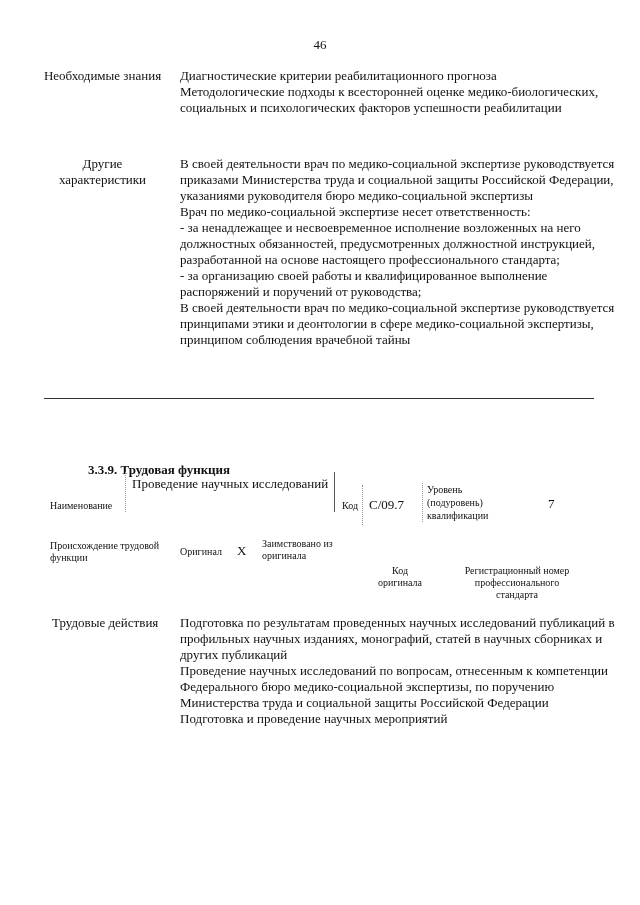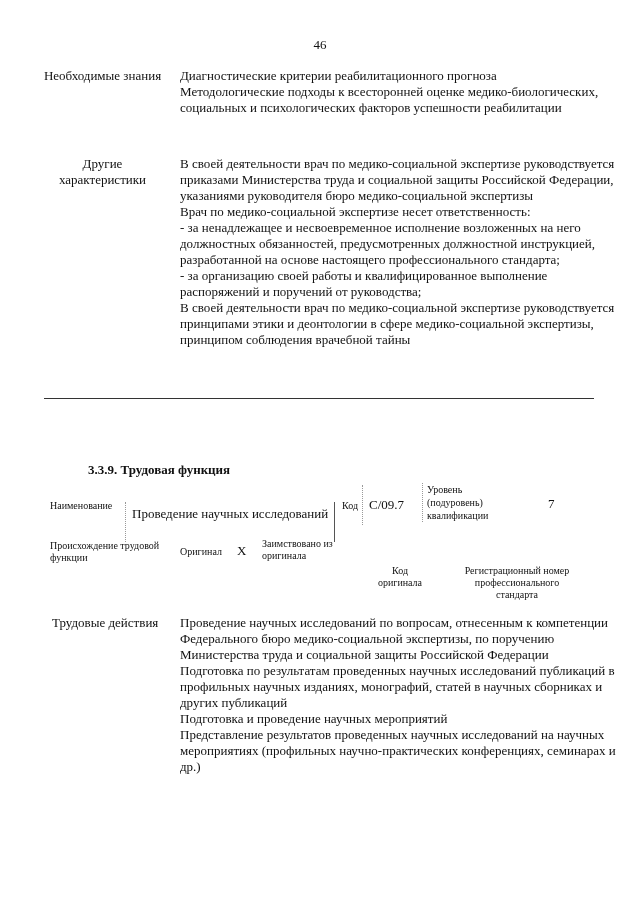--- a/index.html
+++ b/index.html
@@ -29,21 +29,21 @@
 
     .section-title {
       position: absolute; top: 462px; left: 88px;
       font-size: 13px; font-weight: bold;
     }
 
     .fn-name-label {
       position: absolute; top: 500px; left: 50px; font-size: 10px;
     }
     .fn-name-box {
-      position: absolute; top: 502px; left: 125px; width: 210px; height: 40px;
+      position: absolute; top: 472px; left: 125px; width: 210px; height: 40px;
       border-left: 1px dotted #999; border-right: 1.5px solid #555;
       font-size: 13px; line-height: 16px; padding: 4px 0 0 6px; box-sizing: border-box;
     }
     .code-label {
       position: absolute; top: 500px; left: 342px; font-size: 10px;
     }
     .code-value {
       position: absolute; top: 485px; left: 362px; width: 60px; height: 40px;
       border-left: 1px dotted #999; font-size: 13px; line-height: 40px; padding-left: 6px;
     }
@@ -120,18 +120,17 @@
 <div class="origin-label">Происхождение трудовой функции</div>
 <div class="original-label">Оригинал</div>
 <div class="original-mark">X</div>
 <div class="borrowed-label">Заимствовано из оригинала</div>
 <div class="orig-code-label">Код оригинала</div>
 <div class="reg-num-label">Регистрационный номер профессионального стандарта</div>
 
 <div class="row row-actions">
   <div class="label">Трудовые действия</div>
   <div class="content">
+    <p>Подготовка по результатам проведенных научных исследований публикаций в профильных научных изданиях, монографий, статей в научных сборниках и других публикаций</p>
     <p>Проведение научных исследований по вопросам, отнесенным к компетенции Федерального бюро медико-социальной экспертизы, по поручению Министерства труда и социальной защиты Российской Федерации</p>
-    <p>Подготовка по результатам проведенных научных исследований публикаций в профильных научных изданиях, монографий, статей в научных сборниках и других публикаций</p>
     <p>Подготовка и проведение научных мероприятий</p>
-    <p>Представление результатов проведенных научных исследований на научных мероприятиях (профильных научно-практических конференциях, семинарах и др.)</p>
   </div>
 </div>
 
 </body></html>

